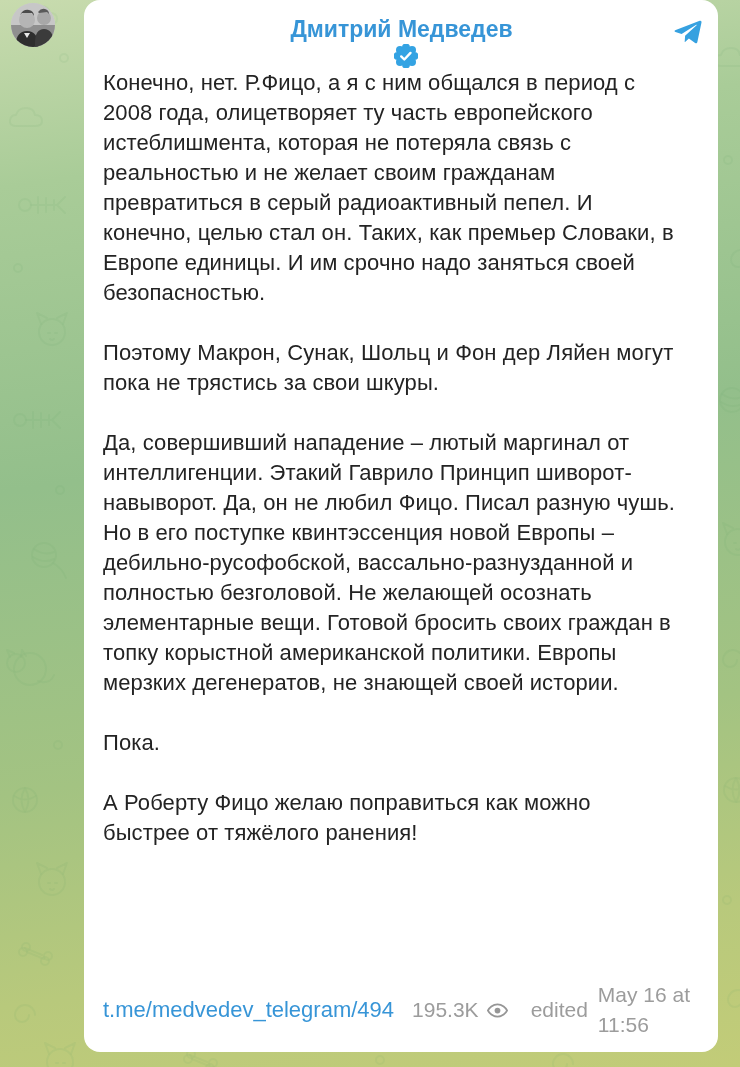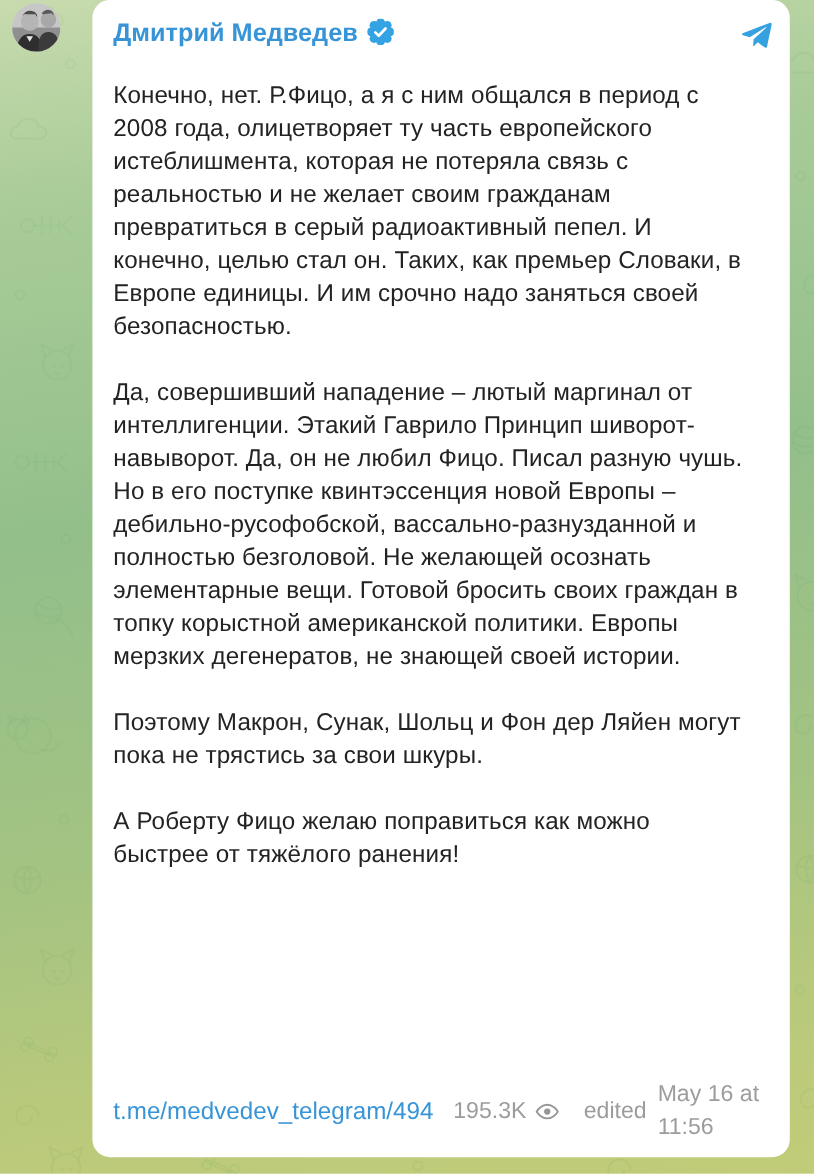--- a/index.html
+++ b/index.html
@@ -13,21 +13,21 @@
   .bubble{
     position:absolute;left:84px;top:0;width:634px;height:1052px;
     background:#ffffff;border-radius:16px;z-index:1;box-sizing:border-box;
     padding:14px 18px 12px 19px;display:flex;flex-direction:column;
     overflow:hidden;
   }
   .avatar{
     position:absolute;left:11px;top:3px;width:44px;height:44px;border-radius:50%;
     overflow:hidden;z-index:2;background:#cfcfcf;cursor:pointer;
   }
-  .header{display:flex;align-items:center;position:relative;margin-bottom:28px;}
+  .header{display:flex;align-items:center;position:relative;margin-bottom:0;flex-direction:column;}
   .channel-name{
     color:var(--accent,#3795d7);font-size:23px;font-weight:bold;line-height:30px;cursor:pointer;
   }
   .badge{margin-left:9px;width:24px;height:24px;display:inline-block;}
   .tg-plane{position:absolute;top:0;right:-6px;width:36px;height:36px;cursor:pointer;}
   .body{flex:1 1 auto;}
   .body p{
     margin:0 0 30px 0;font-size:22px;line-height:30px;color:var(--text,#232323);
     white-space:pre-line;letter-spacing:.1px;
   }
@@ -160,31 +160,32 @@
 
   <div class="body">
       <p>Конечно, нет. Р.Фицо, а я с ним общался в период с
 2008 года, олицетворяет ту часть европейского
 истеблишмента, которая не потеряла связь с
 реальностью и не желает своим гражданам
 превратиться в серый радиоактивный пепел. И
 конечно, целью стал он. Таких, как премьер Словаки, в
 Европе единицы. И им срочно надо заняться своей
 безопасностью.</p>
+      <p>Поэтому Макрон, Сунак, Шольц и Фон дер Ляйен могут
+пока не трястись за свои шкуры.</p>
       <p>Да, совершивший нападение – лютый маргинал от
 интеллигенции. Этакий Гаврило Принцип шиворот-
 навыворот. Да, он не любил Фицо. Писал разную чушь.
 Но в его поступке квинтэссенция новой Европы –
 дебильно-русофобской, вассально-разнузданной и
 полностью безголовой. Не желающей осознать
 элементарные вещи. Готовой бросить своих граждан в
 топку корыстной американской политики. Европы
 мерзких дегенератов, не знающей своей истории.</p>
-      <p>Поэтому Макрон, Сунак, Шольц и Фон дер Ляйен могут
-пока не трястись за свои шкуры.</p>
+      <p>Пока.</p>
       <p>А Роберту Фицо желаю поправиться как можно
 быстрее от тяжёлого ранения!</p>
     </div>
 
   <div class="footer">
     <a class="post-link">t.me/medvedev_telegram/494</a>
     <span class="views">
       <span>195.3K</span>
       <svg class="eye" viewBox="0 0 24 24">
         <path d="M12 5.5C7 5.5 3.2 9.6 2 12c1.2 2.4 5 6.5 10 6.5S20.8 14.4 22 12c-1.2-2.4-5-6.5-10-6.5z" fill="none" stroke="#969696" stroke-width="1.8"></path>

